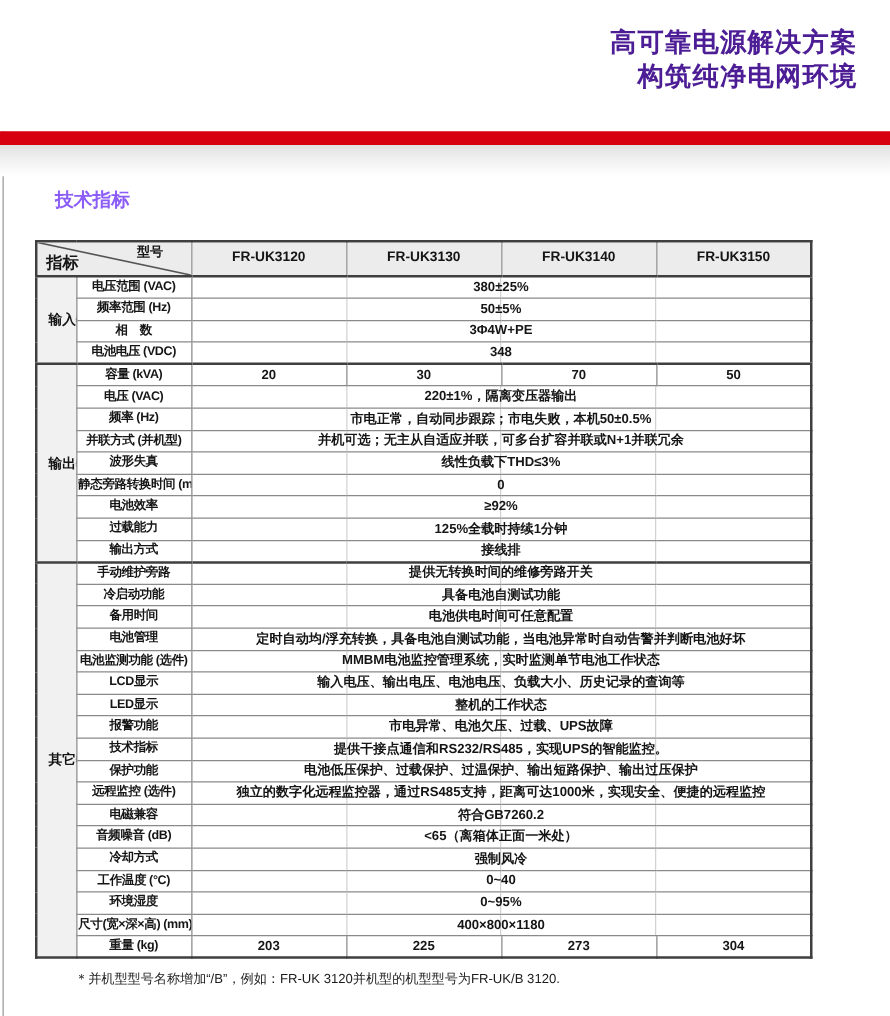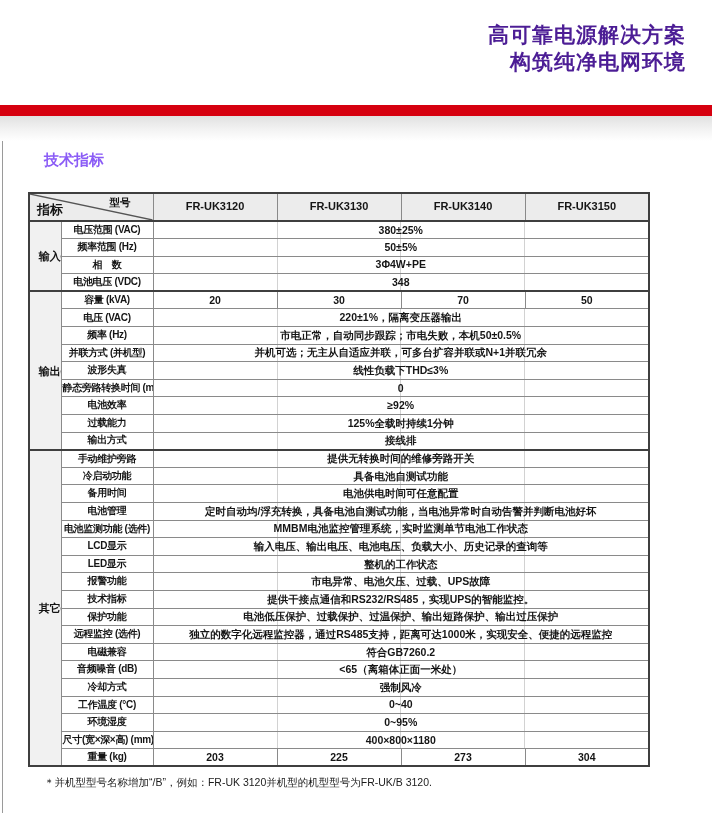--- a/index.html
+++ b/index.html
@@ -48,21 +48,21 @@
   .spec tr.gsep td { border-top:2px solid #3f3f3f;margin-left:28px; }
   .spec td.merged {
     background-image:linear-gradient(#d2d2d2,#d2d2d2),linear-gradient(#d2d2d2,#d2d2d2),linear-gradient(#d2d2d2,#d2d2d2);
     background-size:1px 100%;
     background-position:25% 0,50% 0,75% 0;
     background-repeat:no-repeat;
   }
 
   
   .notes { position:absolute; left:44px; top:776px; font-size:10.5px; color:#1c1c1c; }
-  .notes p { margin:0 0 8px 0; }
+  .notes p { margin:0 0 8px 16px; }
 </style>
 </head>
 <body>
 
 <div class="page-edge"></div>
 
 <div class="header">
   <div class="slogan">
     <div>高可靠电源解决方案</div>
     <div>构筑纯净电网环境</div>

